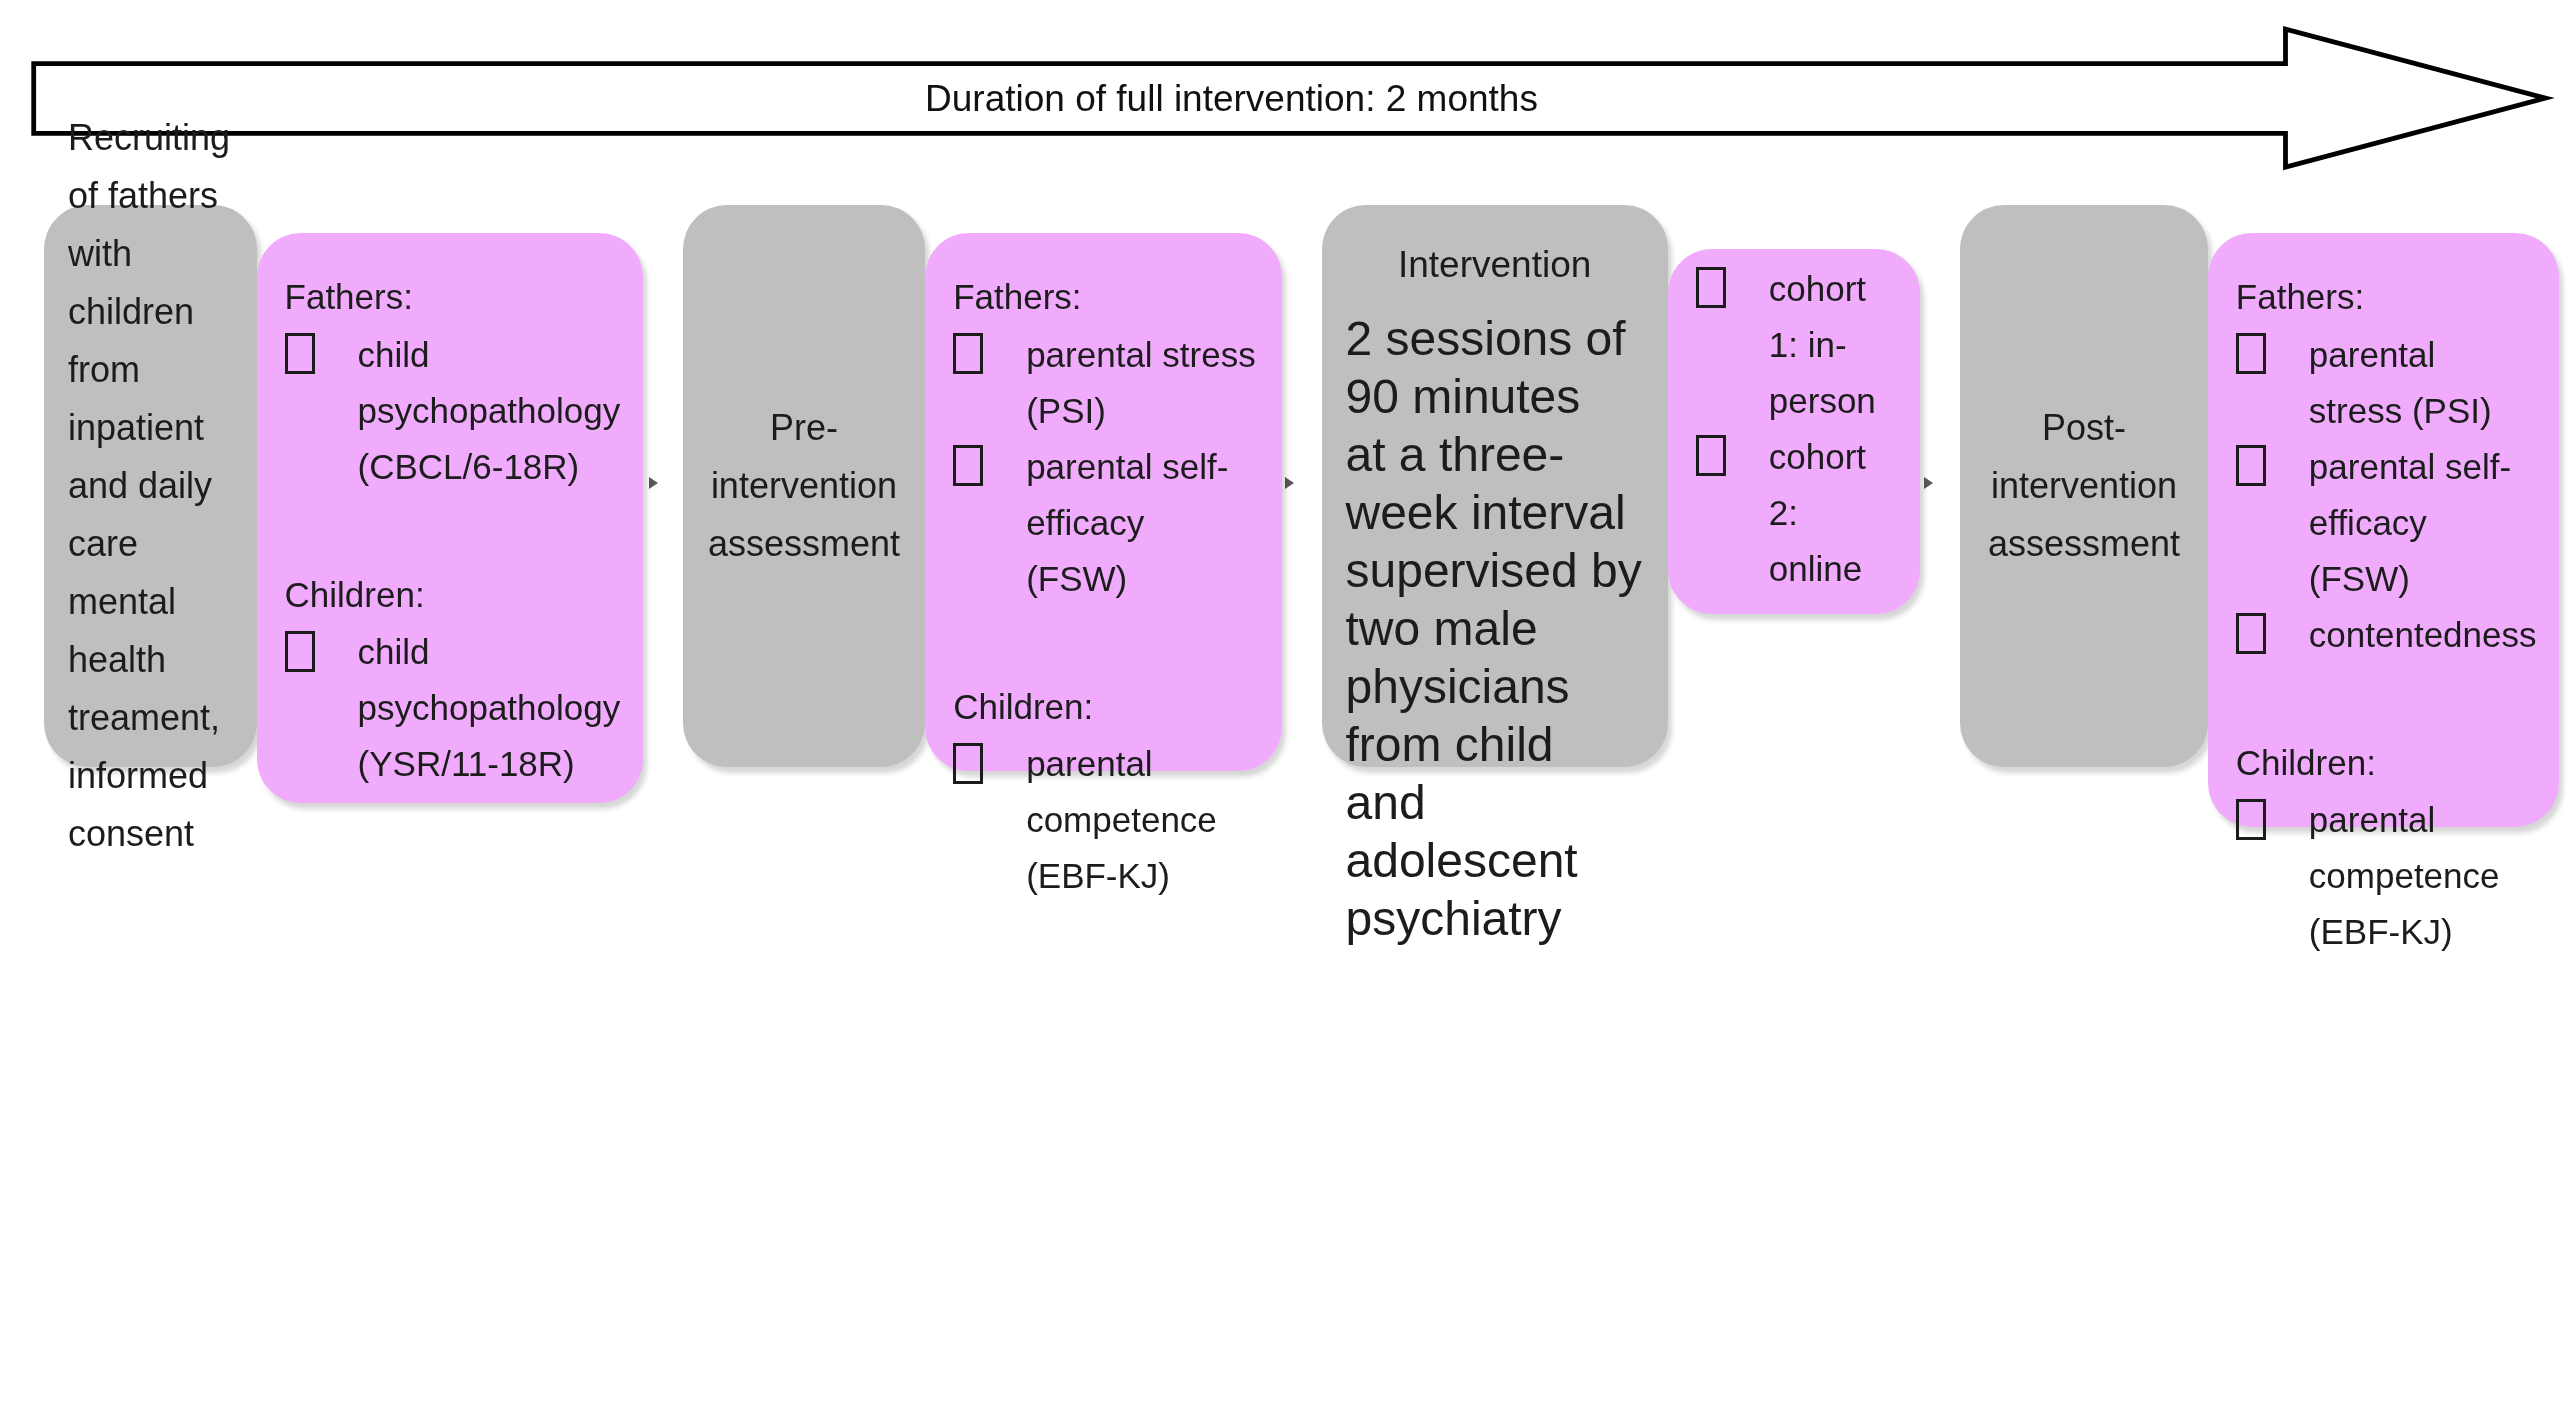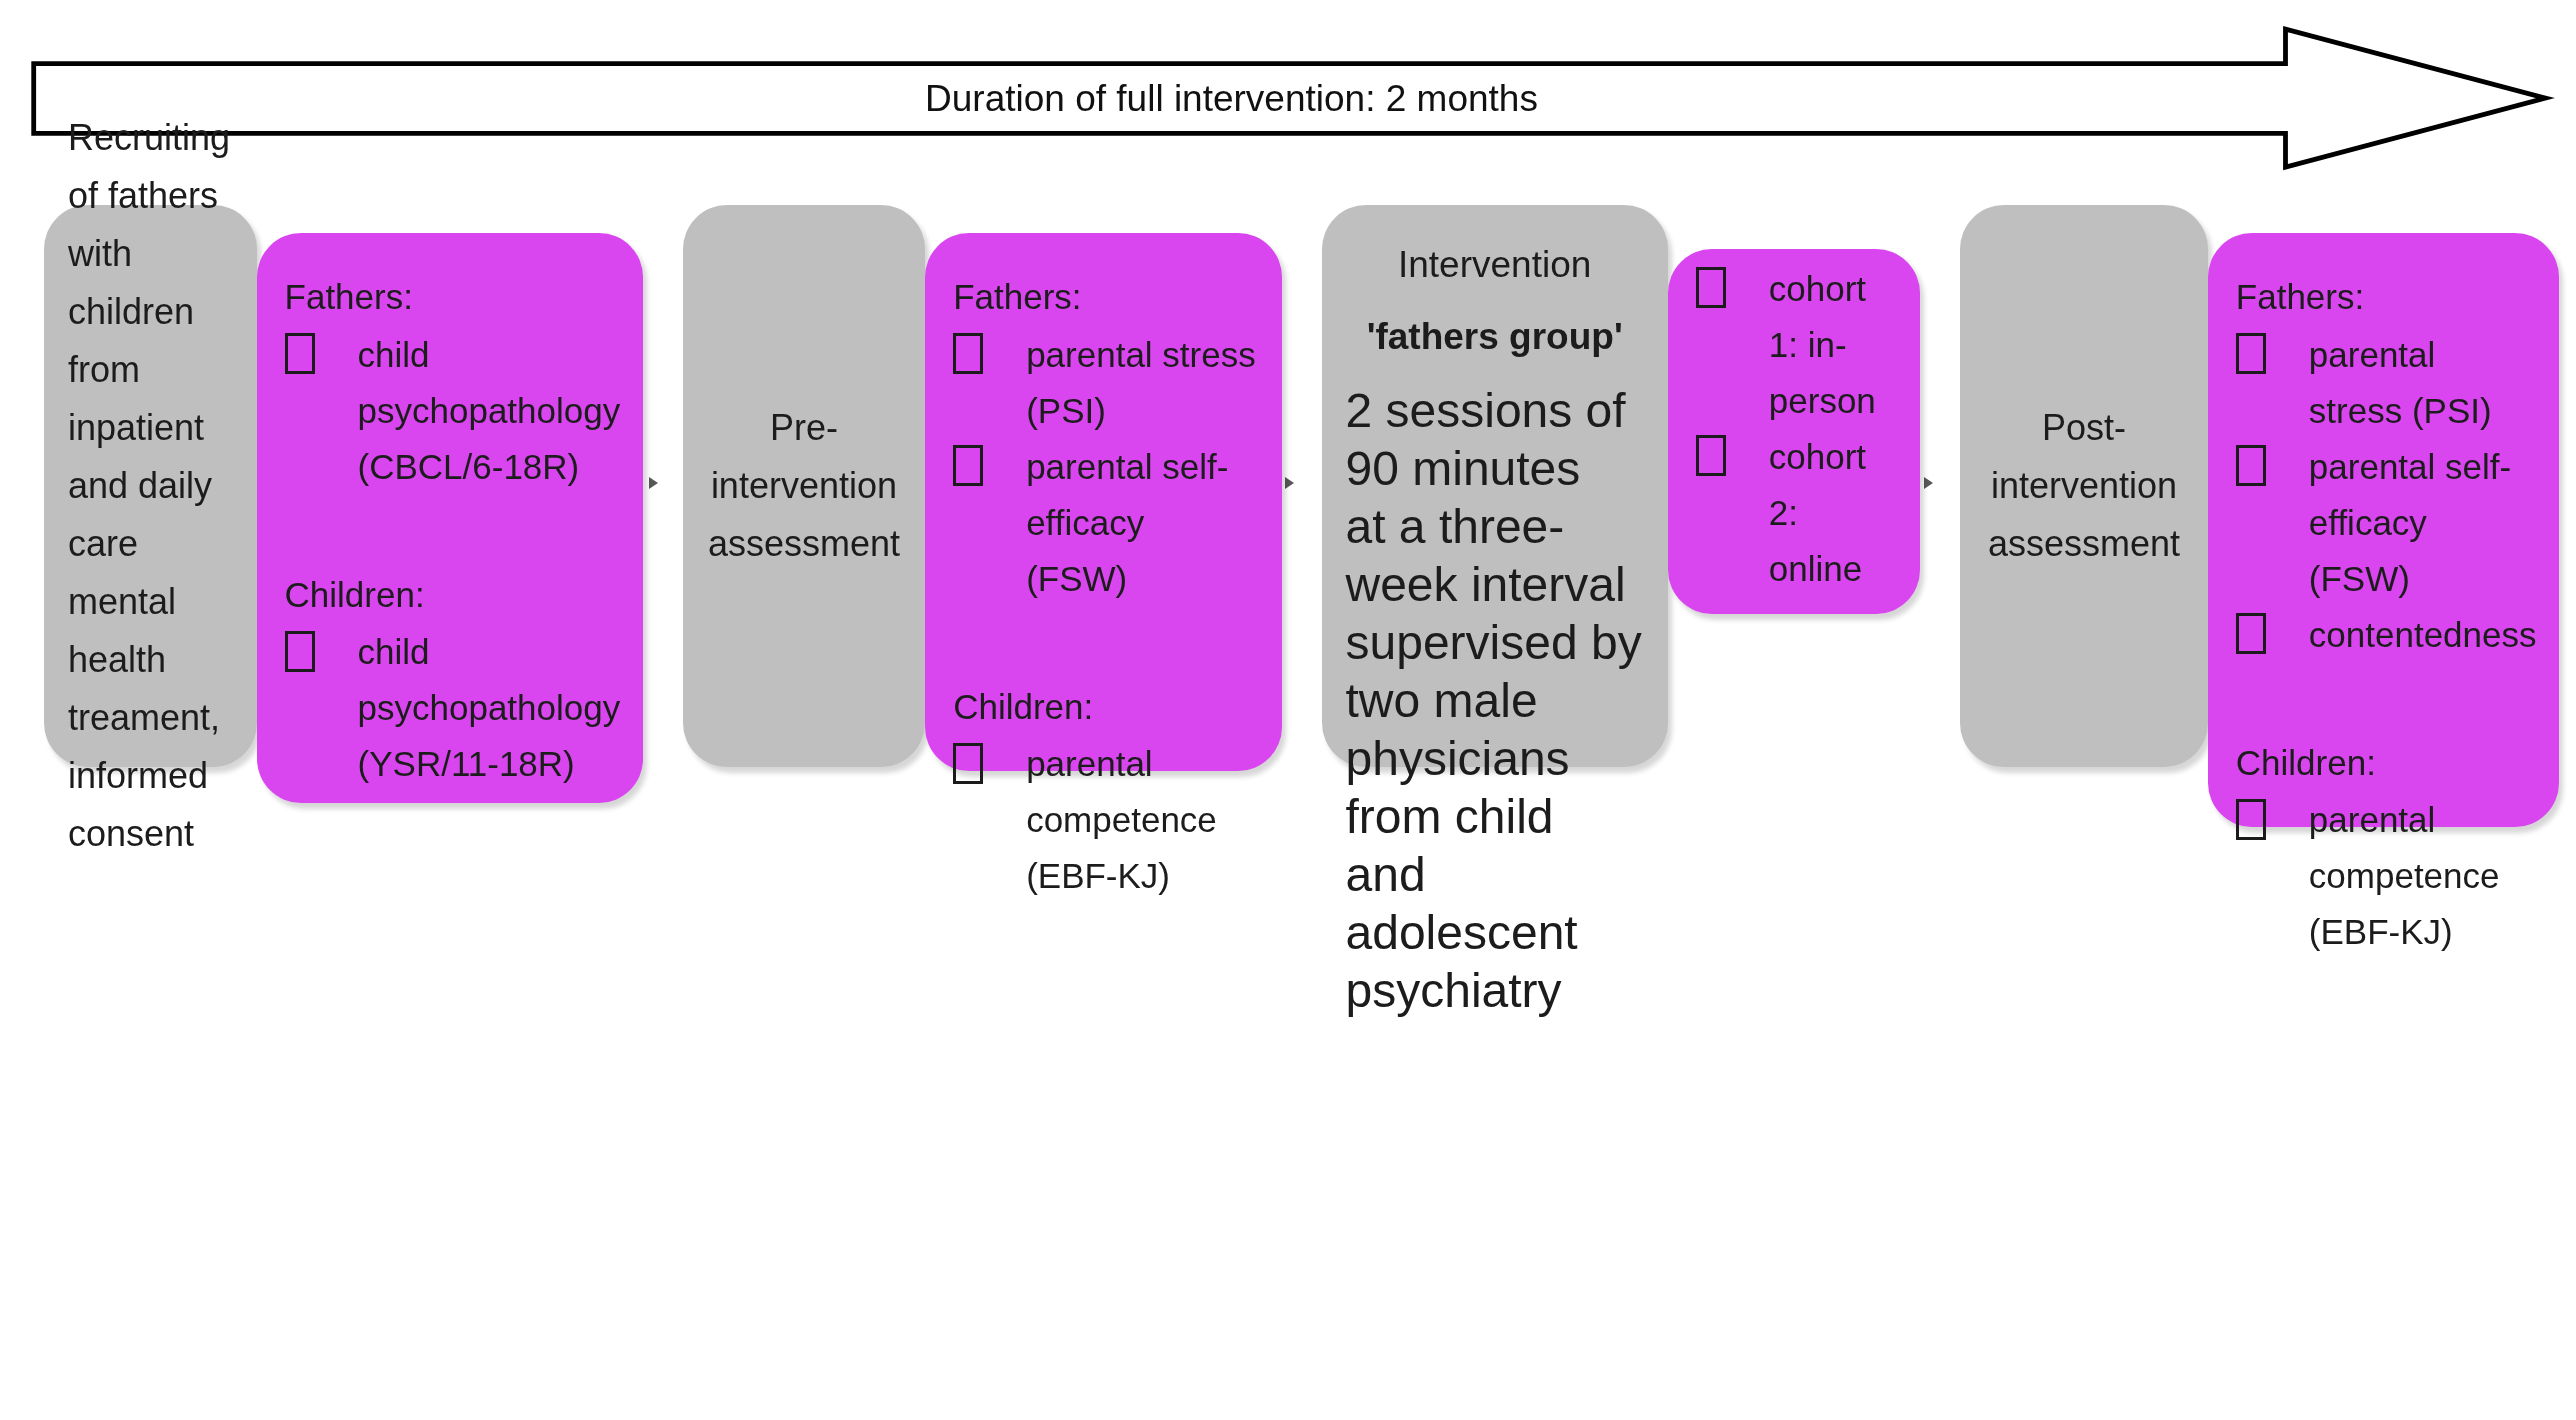--- a/index.html
+++ b/index.html
@@ -26,21 +26,21 @@
     box-sizing:border-box;
   }
   .box-top{
     background:#bfbfbf; height:562px;
     display:flex; flex-direction:column; justify-content:center;
     padding:0 24px;
     font-size:36px; line-height:58px;
   }
   .box-top.centered{text-align:center;}
   .box-bottom{
-    background:#d946ef; margin-top:28px;
+    background:#f0abfc; margin-top:28px;
     padding:36px 22.5px 0 28px;
     font-size:35px; line-height:56px;
     display:flex; flex-direction:column;
   }
   .col1 .box-bottom{height:570px;}
   .col2 .box-bottom{height:538px;}
   .col3 .box-bottom{height:365px; justify-content:flex-start; padding-top:12px;margin-top:44px;}
   .col4 .box-bottom{height:594px;}
   .pre{white-space:pre-line;}
   
@@ -139,21 +139,20 @@
             <span class="tofu"></span>
             <span class="li-text">parental competence
 (EBF-KJ)</span>
           </div>
         </div>
     </div>
 
     <div class="col col3">
       <div class="box box-top intervention">
         <div class="iv-title">Intervention</div>
-        <div class="iv-subtitle">'fathers group'</div>
         <div class="iv-body">2 sessions of 90 minutes
 at a three-week interval
 supervised by two male
 physicians from child and
 adolescent psychiatry</div>
       </div>
       <div class="box box-bottom">
           <div class="li bulleted">
             <span class="tofu"></span>
             <span class="li-text">cohort 1: in-person</span>

